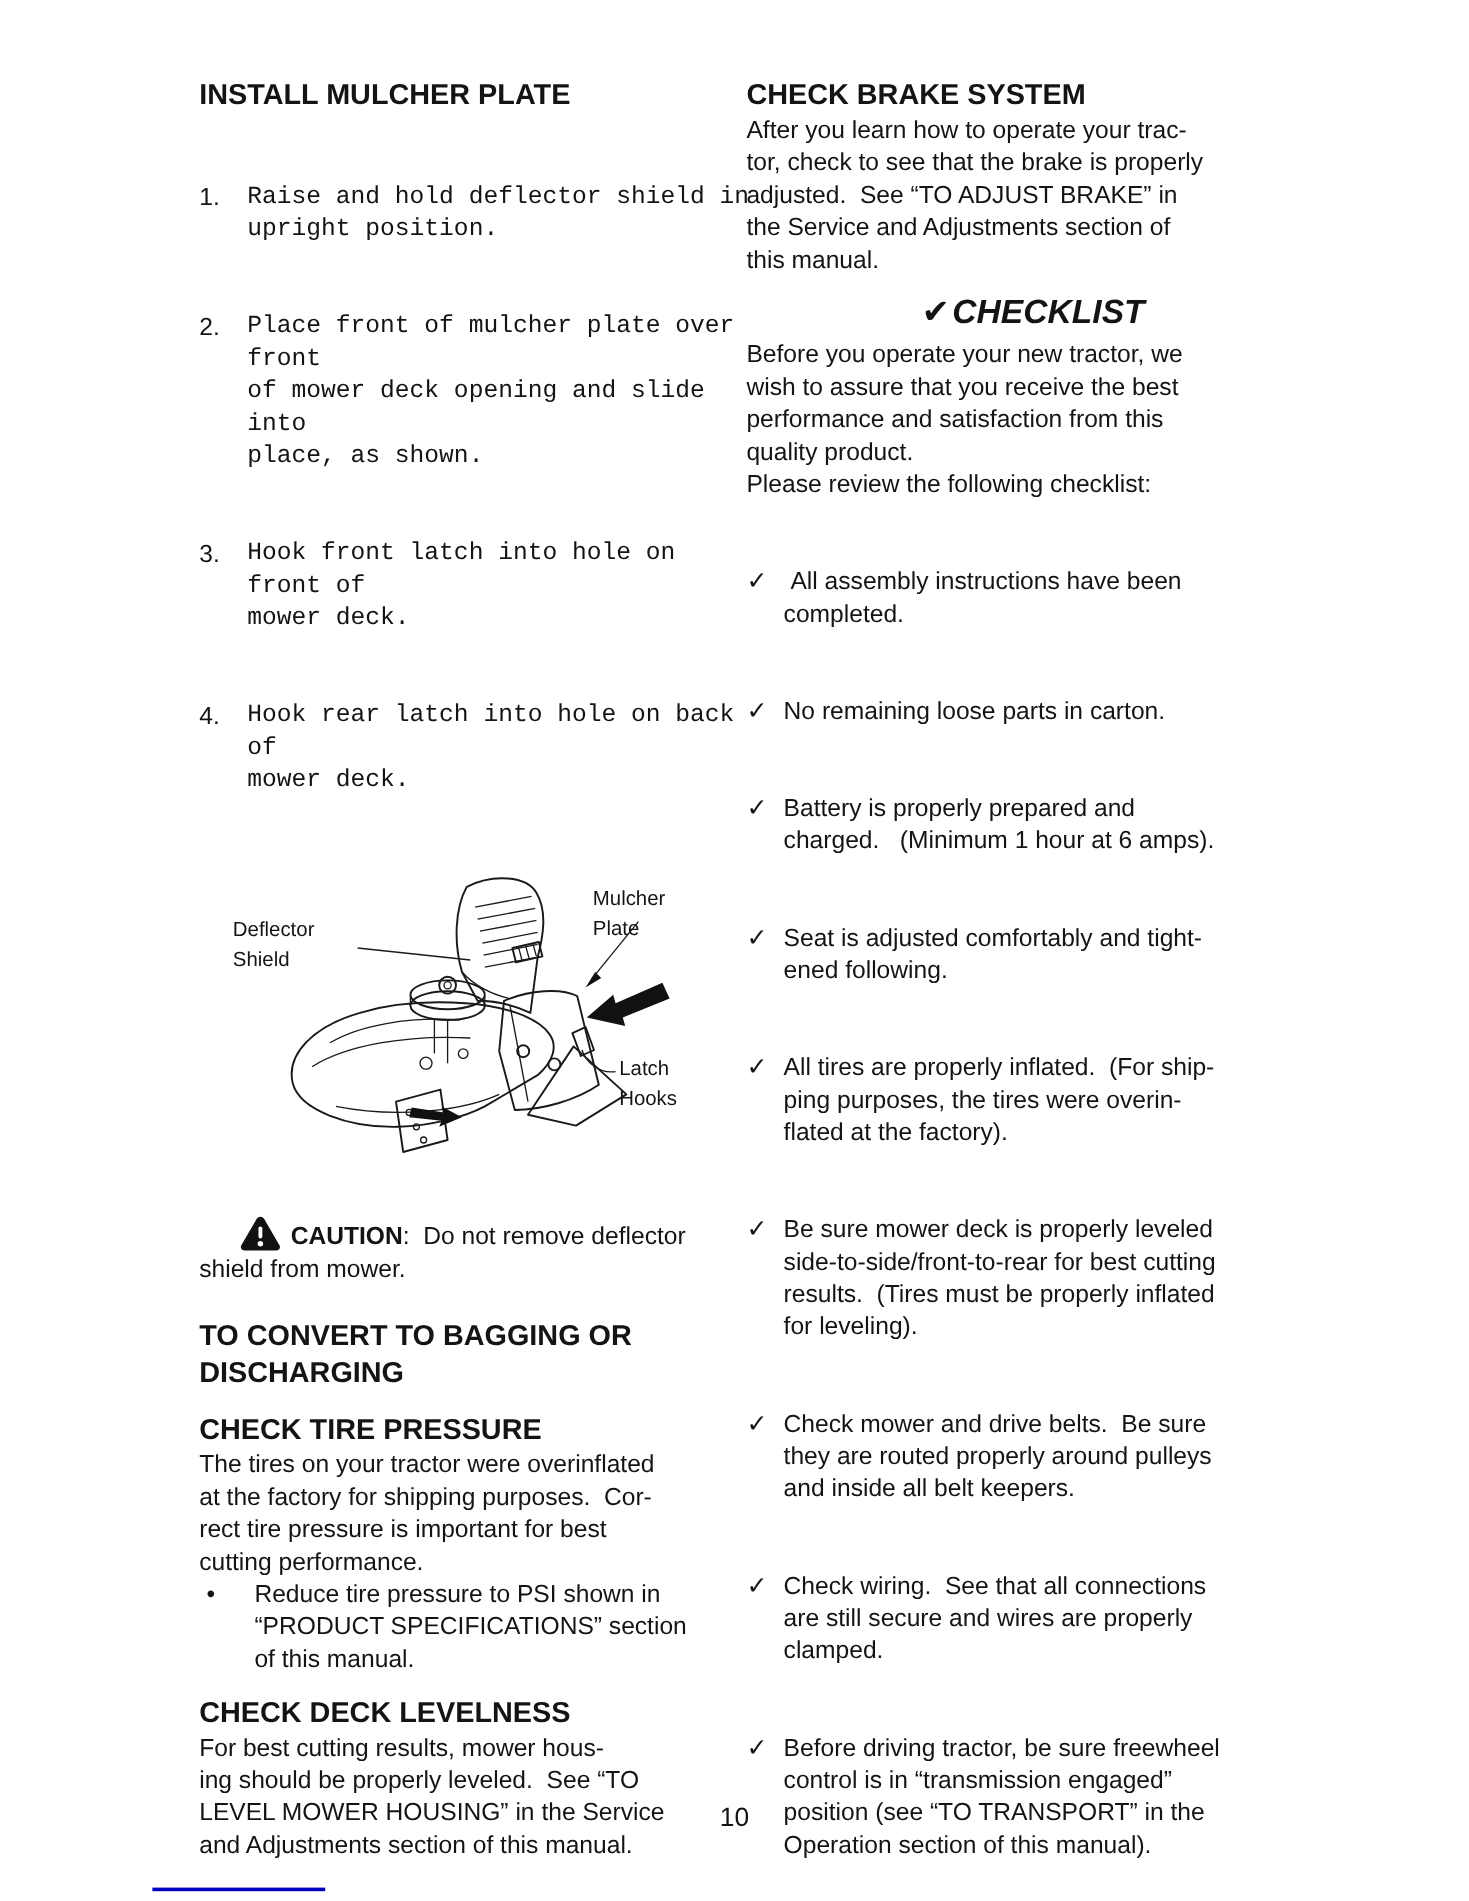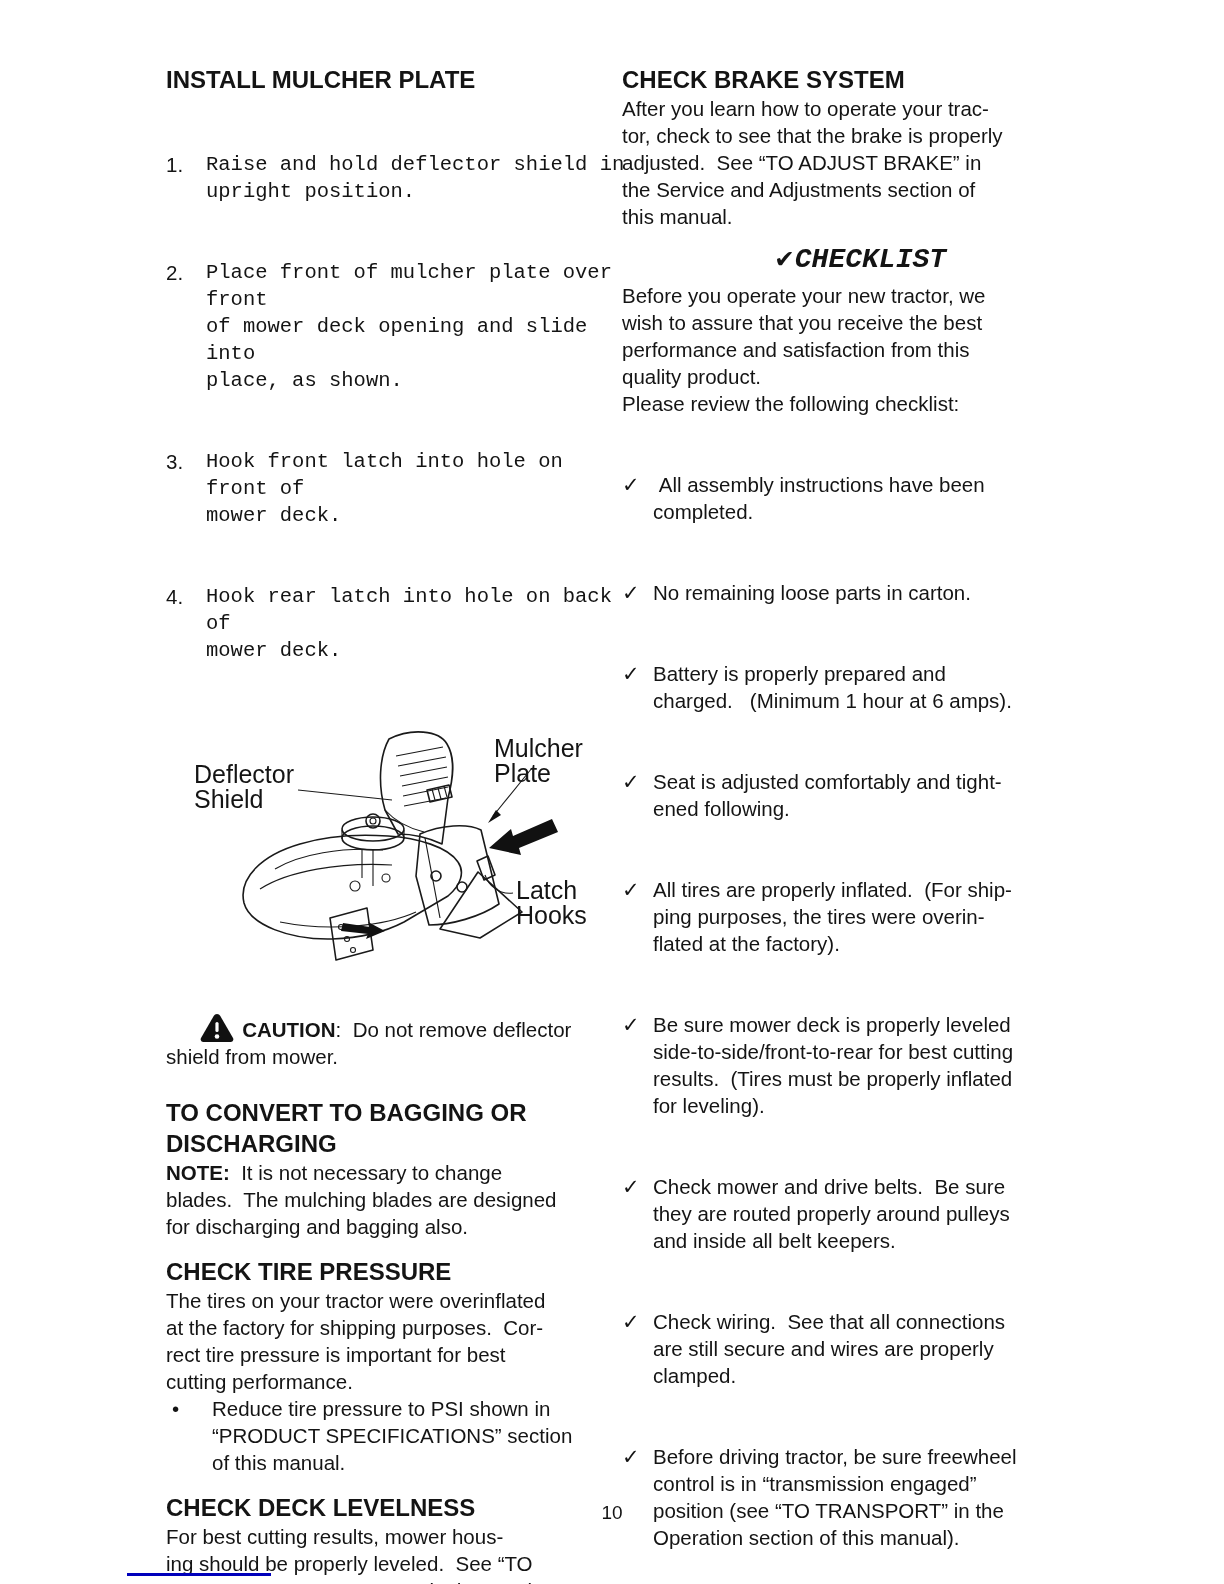--- a/index.html
+++ b/index.html
@@ -26,35 +26,35 @@
   .step{display:flex;align-items:flex-start;}
   .step .num{width:40px;flex:0 0 40px;}
   .step .stext{flex:1;font-family:Liberation Mono, monospace;}
   .bullet-row{display:flex;margin-top:0px;}
   .bullet-row .bu{width:40px;flex:0 0 40px;padding-left:6px;}
   .clrow{display:flex;}
   .clrow .ck{width:31px;flex:0 0 31px;font-size:21px;}
   .clrow .ct{flex:1;}
   .checklist-title{
     text-align:center;font-weight:bold;font-style:italic;
-    font-size:28px;line-height:32px;margin:14px 0 6px 0;font-family:Liberation Mono, monospace;
+    font-size:28px;line-height:32px;margin:14px 0 6px 0;
   }
   .checklist-title .hck{font-style:normal;margin-right:2px;}
   .caution{margin-top:10px;}
   .caution svg{vertical-align:-6px;margin-right:8px;}
   .b{font-weight:bold;}
   .figure{
     position:relative;height:250px;margin:8px 0 0 14px;width:474px;
   }
   .figlabel{
-    position:absolute;font-size:25px;line-height:25px;white-space:pre-wrap;
+    position:absolute;font-size:17px;line-height:25px;white-space:pre-wrap;
   }
   .pagenum{
     position:absolute;left:0;width:100%;top:1502px;text-align:center;
-    font-size:19px;
+    font-size:22px;
   }
   .footer-rule{
     position:absolute;left:127px;top:1573px;width:144px;height:3px;
   }
   svg .ln{fill:none;stroke:#1a1a1a;stroke-width:1.6;stroke-linecap:round;stroke-linejoin:round;}
   svg .thin{fill:none;stroke:#1a1a1a;stroke-width:1.1;}
   svg .blk{fill:#111;stroke:none;}
 </style>
 </head>
 <body>
@@ -149,23 +149,20 @@
       <svg width="34" height="30" viewBox="0 0 34 30">
         <path d="M17,1 C18.4,1 19.6,1.8 20.3,3 L33,25 C33.8,26.4 33,29 30.5,29 L3.5,29 C1,29 0.2,26.4 1,25 L13.7,3 C14.4,1.8 15.6,1 17,1 Z" fill="#111"></path>
         <rect x="15.4" y="9" width="3.2" height="10" rx="1.6" fill="#fff"></rect>
         <circle cx="17" cy="23.5" r="2.3" fill="#fff"></circle>
       </svg><span class="b">CAUTION</span><span>:  Do not remove deflector
 shield from mower.</span>
     </p>
 
     <h2>TO CONVERT TO BAGGING OR
 DISCHARGING</h2>
-    <p class="body"><span class="b">NOTE:</span><span>  It is not necessary to change
-blades.  The mulching blades are designed
-for discharging and bagging also.</span></p>
 
     <div class="sec">
       <h2>CHECK TIRE PRESSURE</h2>
       <p class="body">The tires on your tractor were overinflated
 at the factory for shipping purposes.  Cor-
 rect tire pressure is important for best
 cutting performance.</p>
       <div class="body bullet-row">
         <span class="bu">•</span>
         <span>Reduce tire pressure to PSI shown in

